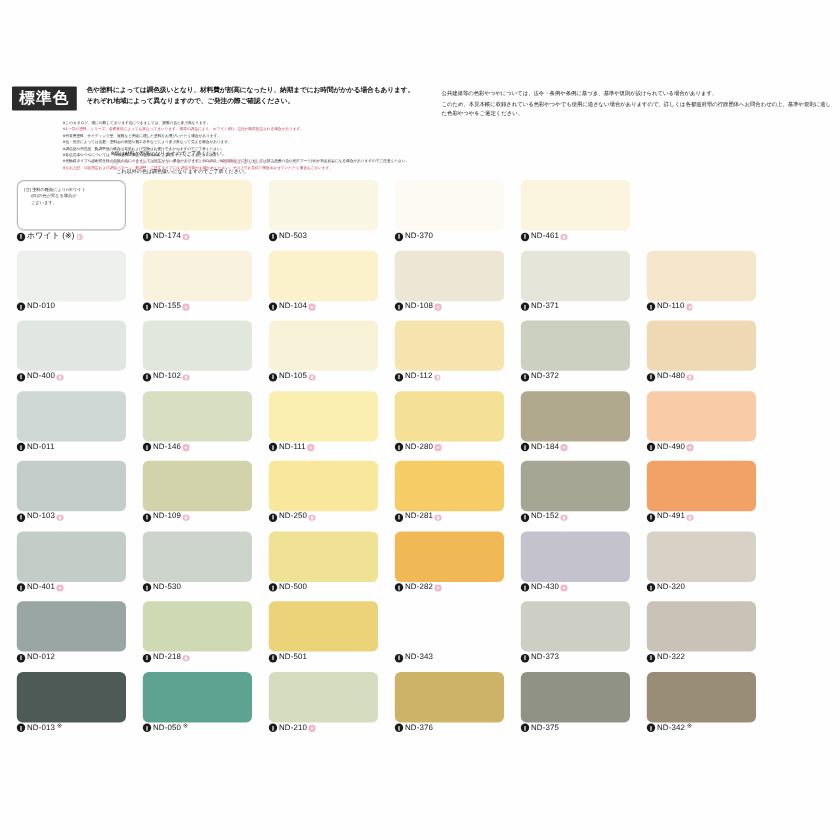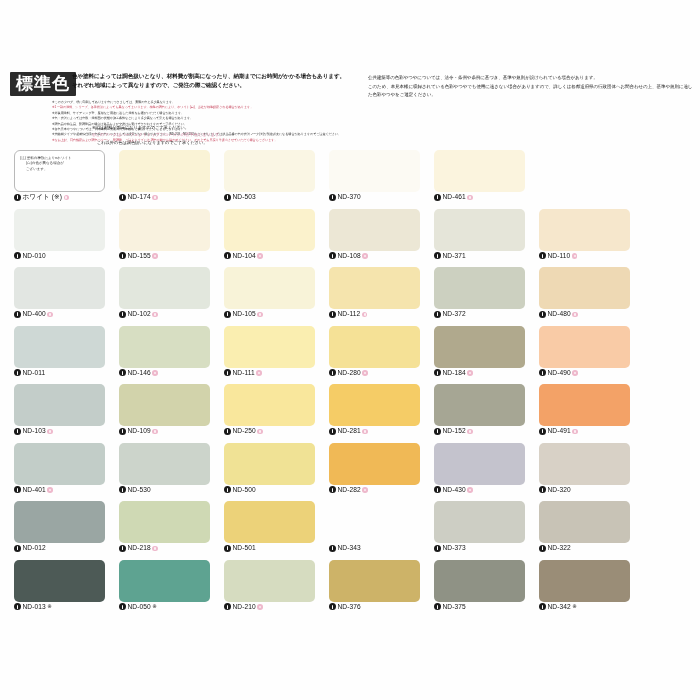--- a/index.html
+++ b/index.html
@@ -39,21 +39,21 @@
     position: absolute;
     left: 10px;
     top: 10px;
     width: 340px;
   }
 
   .badge {
     display: inline-block;
     background: #2b2b2b;
     color: #ffffff;
-    font-size: 17px;
+    font-size: 13px;
     font-weight: bold;
     letter-spacing: 1px;
     padding: 3px 6px 4px 6px;
     line-height: 1;
     border-radius: 1px;
     vertical-align: top;
   }
 
   .hdr-lead {
     position: absolute;

